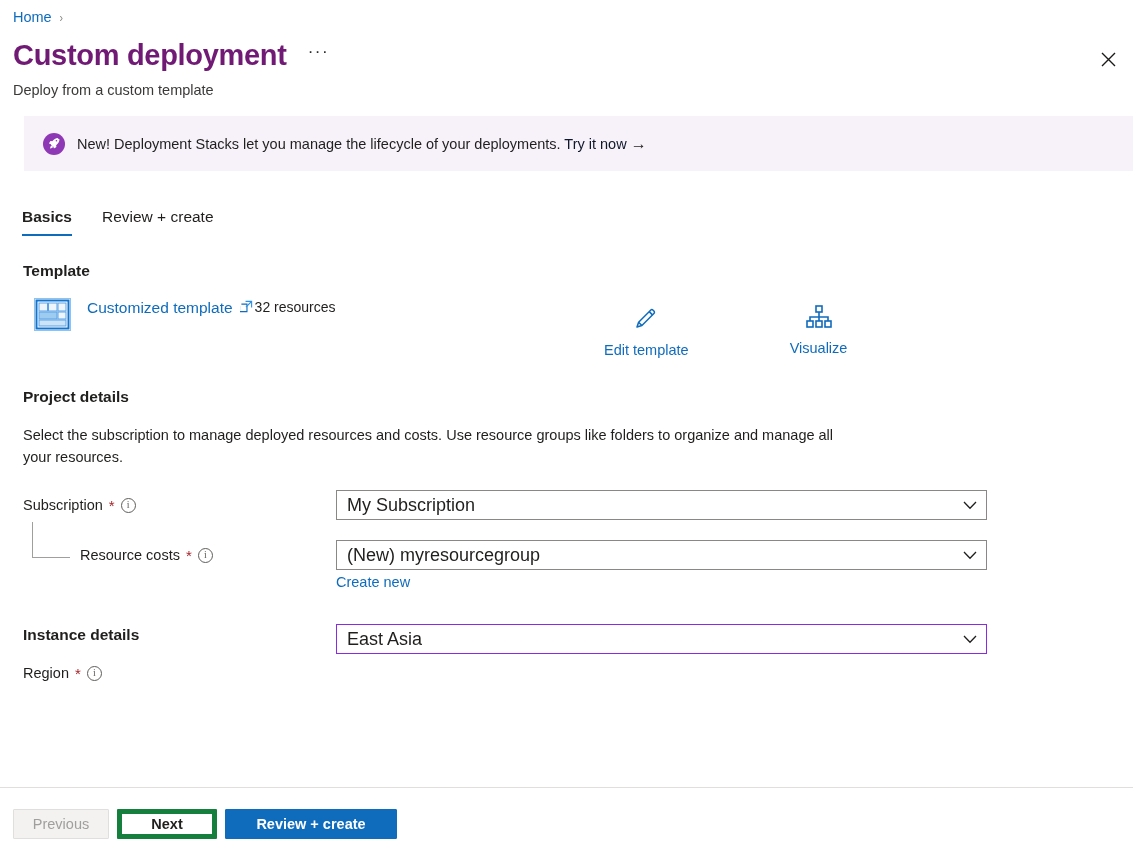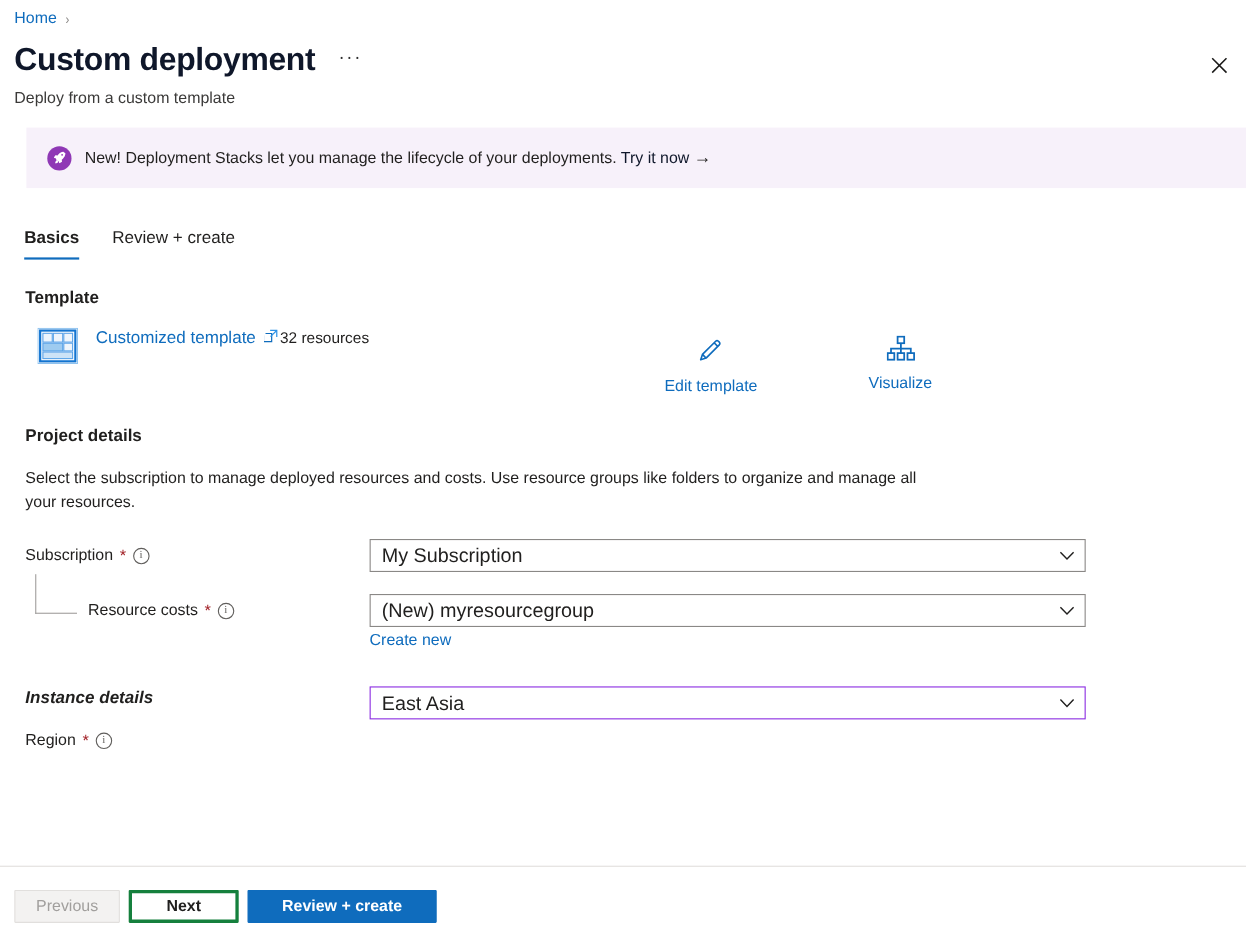--- a/index.html
+++ b/index.html
@@ -40,21 +40,21 @@
     left: 13px;
     top: 39px;
     display: flex;
     align-items: center;
     gap: 18px;
   }
   .page-title {
     font-size: 29px;
     font-weight: 600;
     letter-spacing: -0.3px;
-    color: #0f172a;
+    color: #701a75;
     line-height: 1.15;
   }
   .ellipsis-btn {
     color: #2b2b2b;
     font-size: 17px;
     letter-spacing: 1.5px;
     cursor: pointer;
     padding: 4px 3px 10px 3px;
     line-height: 0.4;
     user-select: none;
@@ -147,21 +147,21 @@
   
   .section-head {
     position: absolute;
     left: 23px;
     font-size: 15.5px;
     font-weight: 700;
     color: #201f1e;
   }
   #tpl-head { top: 262px; }
   #proj-head { top: 388px; }
-  #inst-head { top: 626px; font-style: italic; }
+  #inst-head { top: 626px; }
 
   .template-row {
     position: absolute;
     left: 34px;
     top: 298px;
     display: flex;
     align-items: flex-start;
     gap: 16px;
   }
   .tpl-texts { display: flex; flex-direction: row; gap: 2px; padding-top: 1px; }
@@ -299,21 +299,21 @@
   .btn-disabled {
     width: 96px;
     background: #f3f2f1;
     border: 1px solid #e1dfdd;
     color: #a19f9d;
     cursor: default;
   }
   .btn-secondary {
     width: 100px;
     background: #ffffff;
-    border: 3px solid #15803d;
+    border: 5px solid #15803d;
     color: #201f1e;
     font-weight: 600;
   }
   .btn-primary {
     width: 172px;
     background: #0f6cbd;
     border: 1px solid #0f6cbd;
     color: #ffffff;
     font-weight: 600;
   }

